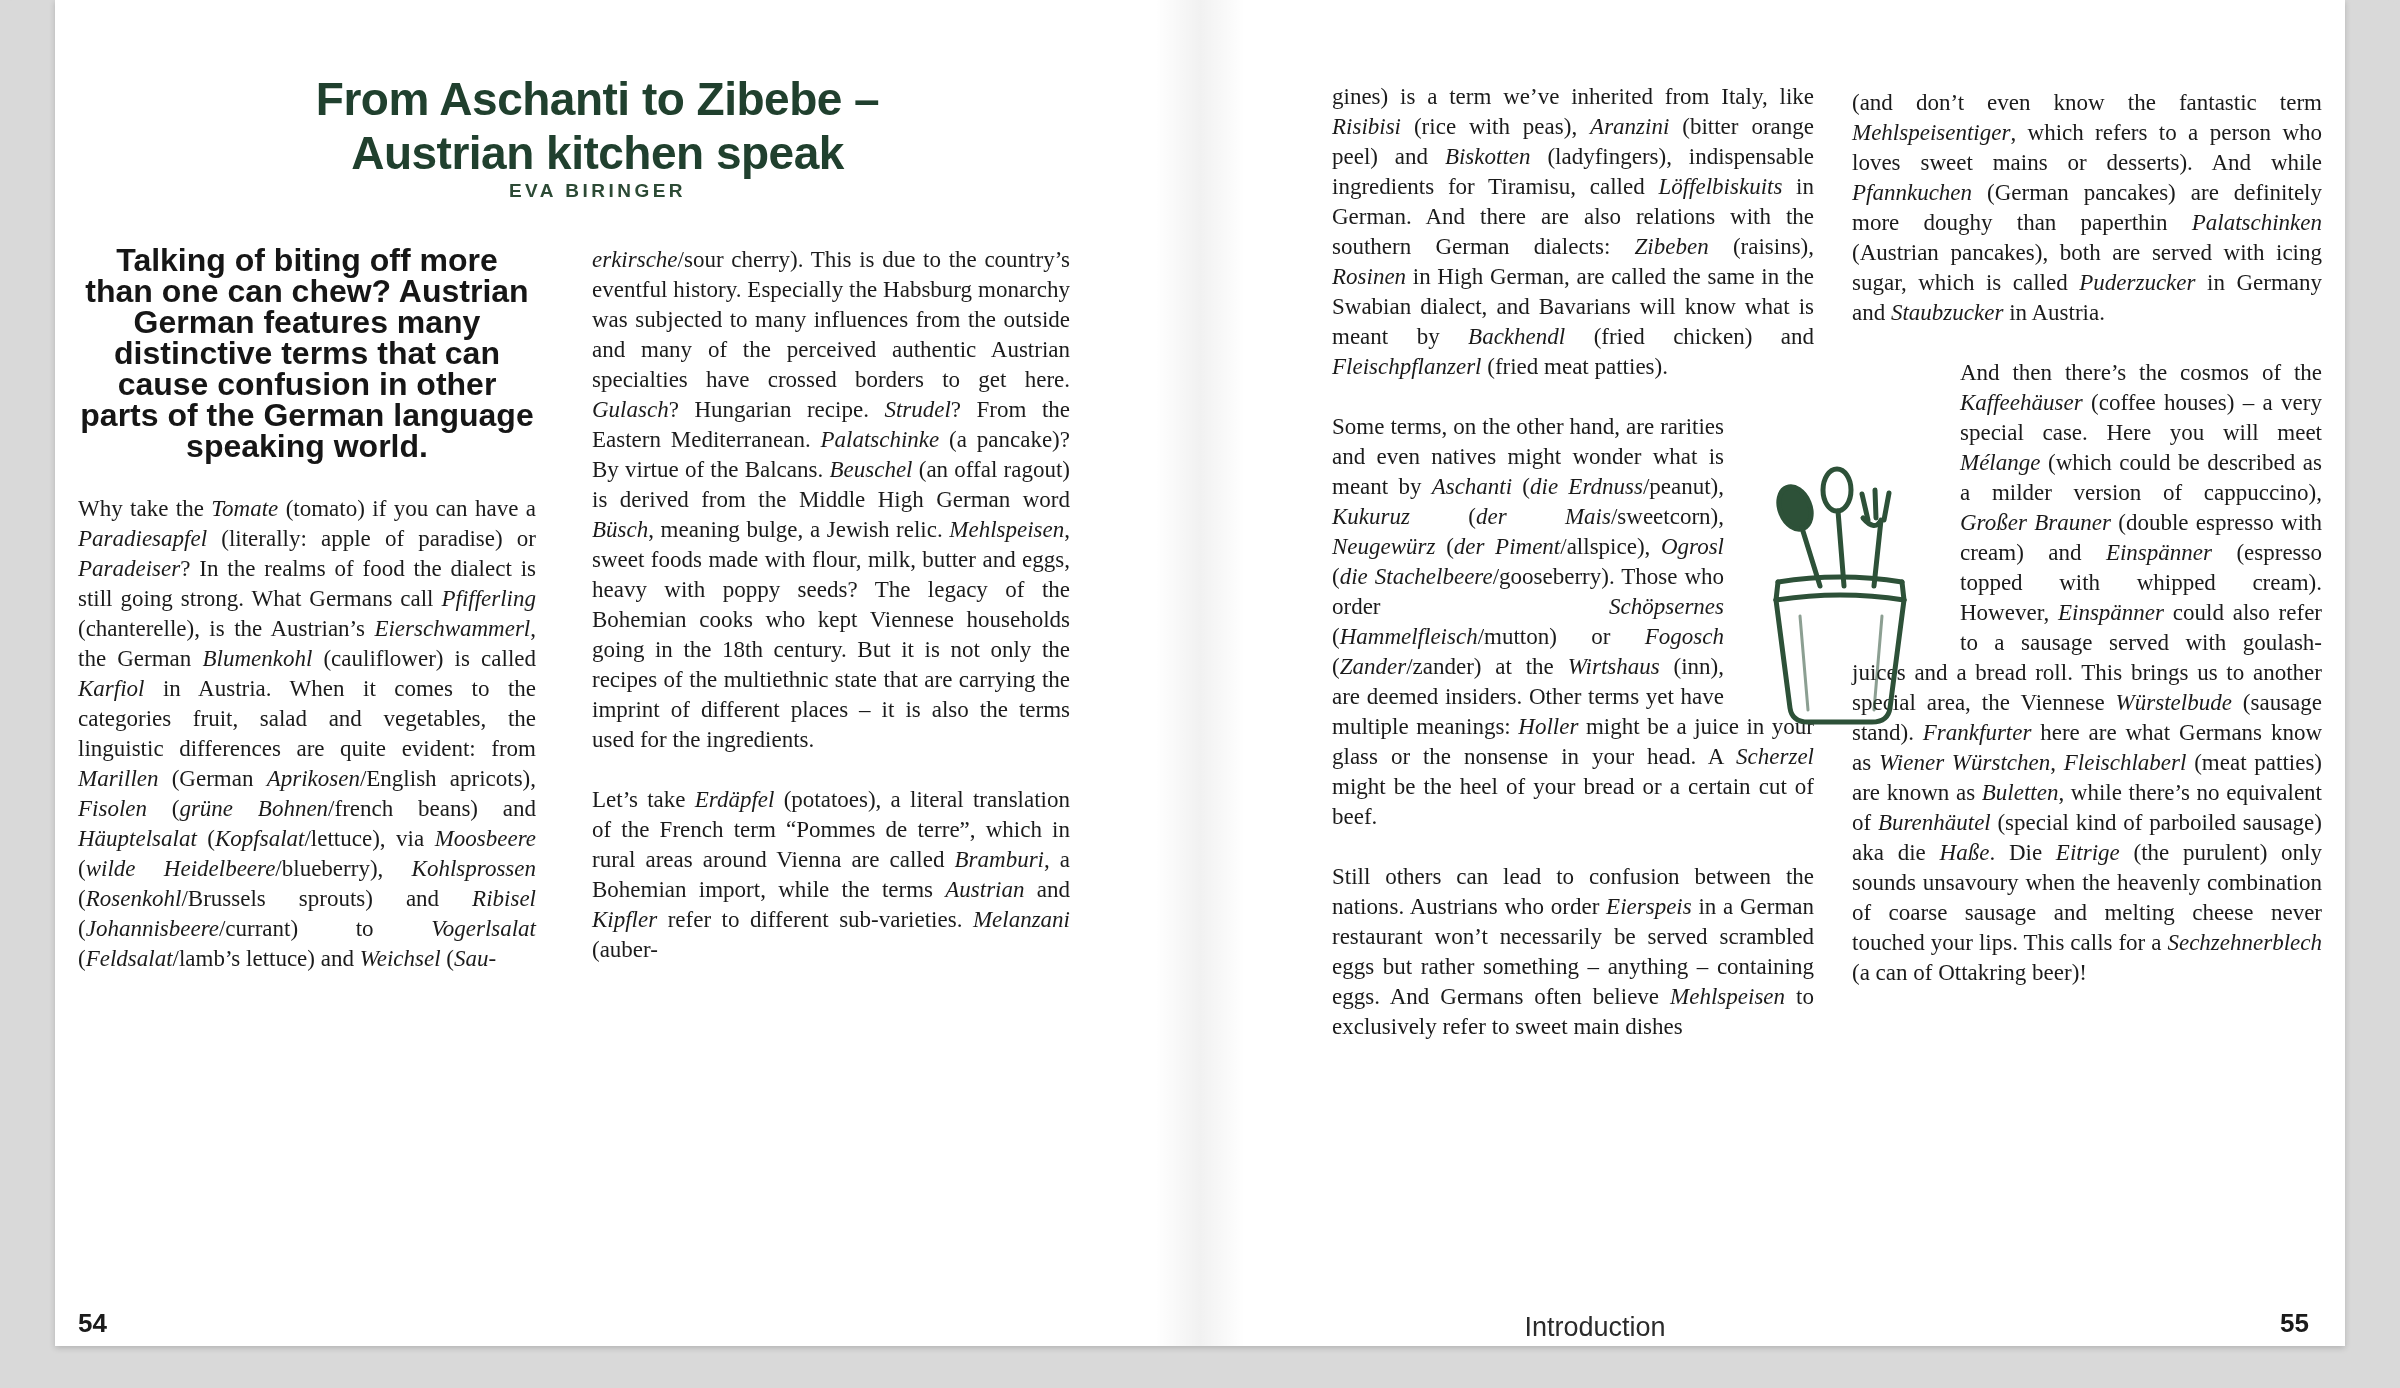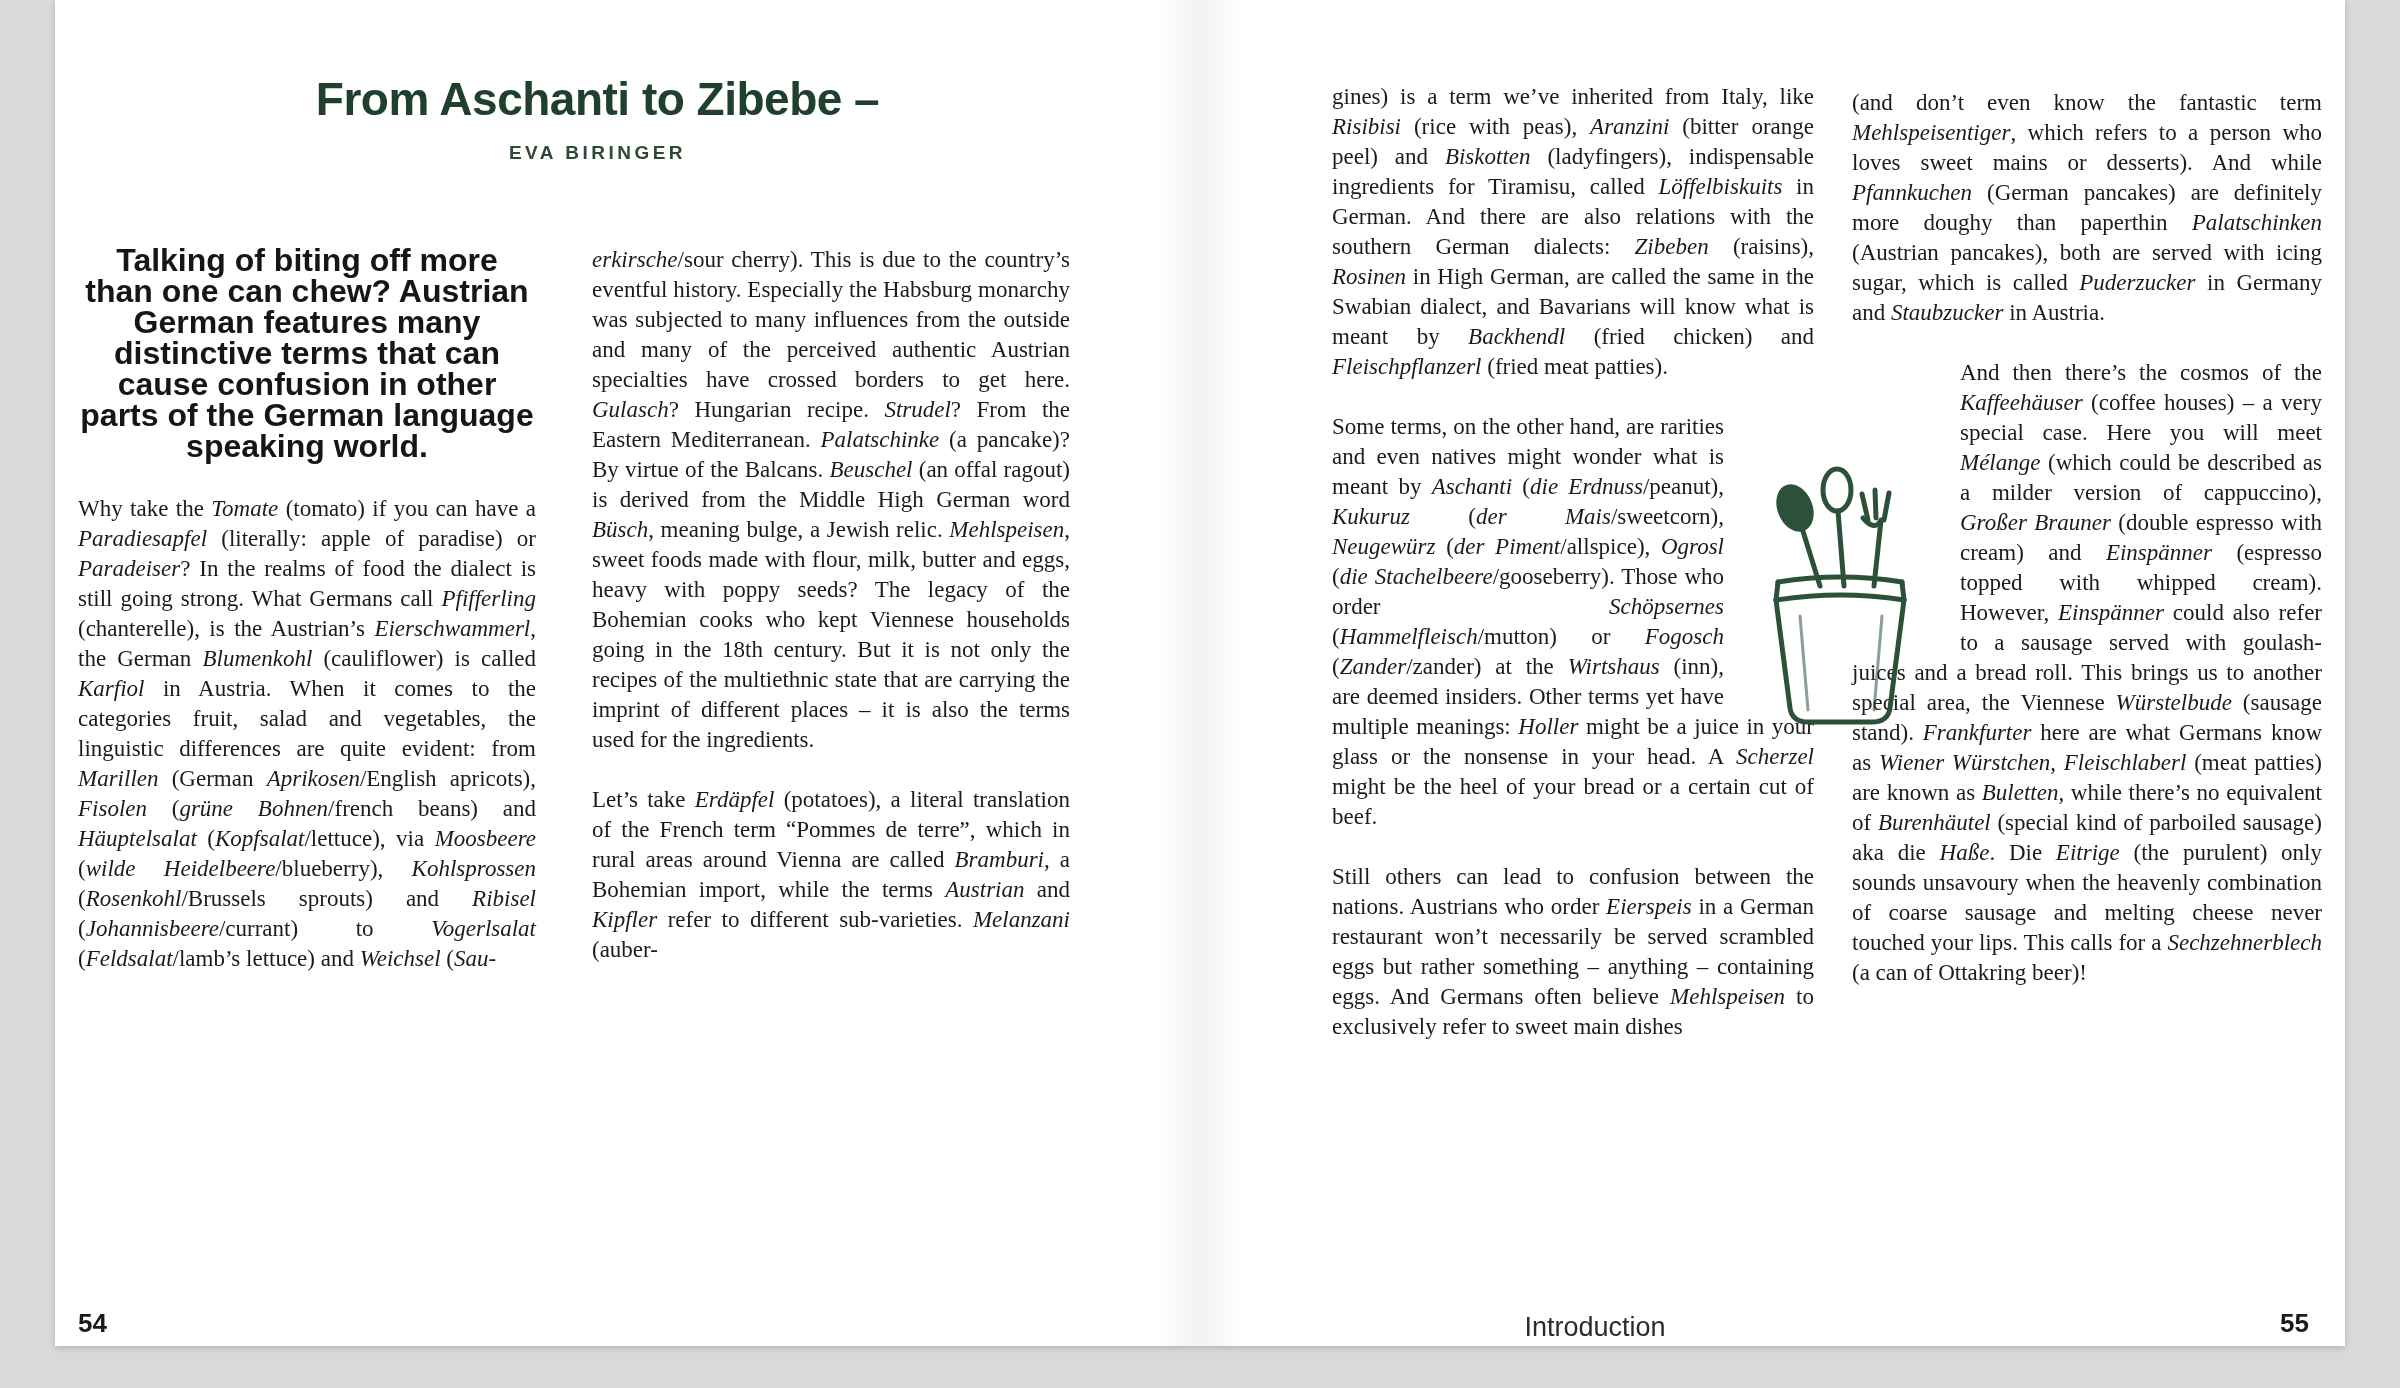--- a/index.html
+++ b/index.html
@@ -20,21 +20,21 @@
     position:absolute; left:1100px; top:0; width:90px; height:100%;
     background:linear-gradient(90deg, rgba(0,0,0,0) 0%, rgba(0,0,0,0.055) 50%, rgba(0,0,0,0) 100%);
     pointer-events:none;
   }
   .title-block { position:absolute; left:20px; top:72px; width:1045px; text-align:center; }
   .title {
     font-family:"Liberation Sans", sans-serif; font-weight:bold;
     font-size:46px; line-height:54px; color:#20402e; letter-spacing:-0.5px;
   }
   .author {
-    margin-top:16px; font-family:"Liberation Sans", sans-serif;
+    font-family:"Liberation Sans", sans-serif;
     font-size:19px; letter-spacing:3.5px; color:#2c4a35; font-weight:bold;
   }
   .col { position:absolute; text-align:justify; font-size:23px; line-height:30px; color:#1b1b1b; }
   .col p + p { margin-top:30px; }
   .col i { font-style:italic; }
   .col-1 { left:23px;  top:245px; width:458px; }
   .col-2 { left:537px; top:245px; width:478px; }
   .col-3 { left:1277px; top:82px; width:482px; }
   .col-4 { left:1797px; top:82px; width:470px;margin-top:6px; }
   .intro {
@@ -60,20 +60,21 @@
 </head>
 <body>
 
 <div class="stage">
   <div class="spread">
 
     <div>
       <div class="title-block">
         <div class="title">
           <div>From Aschanti to Zibebe –</div>
+          <div>Austrian kitchen speak</div>
         </div>
         <div class="author">EVA BIRINGER</div>
       </div>
 
       <div class="col col-1">
         <p class="intro">Talking of biting off more than one can chew? Austrian German features many distinctive terms that can cause confusion in other parts of the German language speaking world.</p>
         <p>Why take the <i>Tomate</i> (tomato) if you can have a <i>Paradiesapfel</i> (literally: apple of paradise) or <i>Paradeiser</i>? In the realms of food the dialect is still going strong. What Germans call <i>Pfifferling</i> (chanterelle), is the Austrian’s <i>Eierschwammerl</i>, the German <i>Blumenkohl</i> (cauliflower) is called <i>Karfiol</i> in Austria. When it comes to the categories fruit, salad and vegetables, the linguistic differences are quite evident: from <i>Marillen</i> (German <i>Aprikosen</i>/English apricots), <i>Fisolen</i> (<i>grüne Bohnen</i>/french beans) and <i>Häuptelsalat</i> (<i>Kopfsalat</i>/lettuce), via <i>Moosbeere</i> (<i>wilde Heidelbeere</i>/blueberry), <i>Kohlsprossen</i> (<i>Rosenkohl</i>/Brussels sprouts) and <i>Ribisel</i> (<i>Johannisbeere</i>/currant) to <i>Vogerlsalat</i> (<i>Feldsalat</i>/lamb’s lettuce) and <i>Weichsel</i> (<i>Sau-</i></p>
       </div>
 
       <div class="col col-2">

